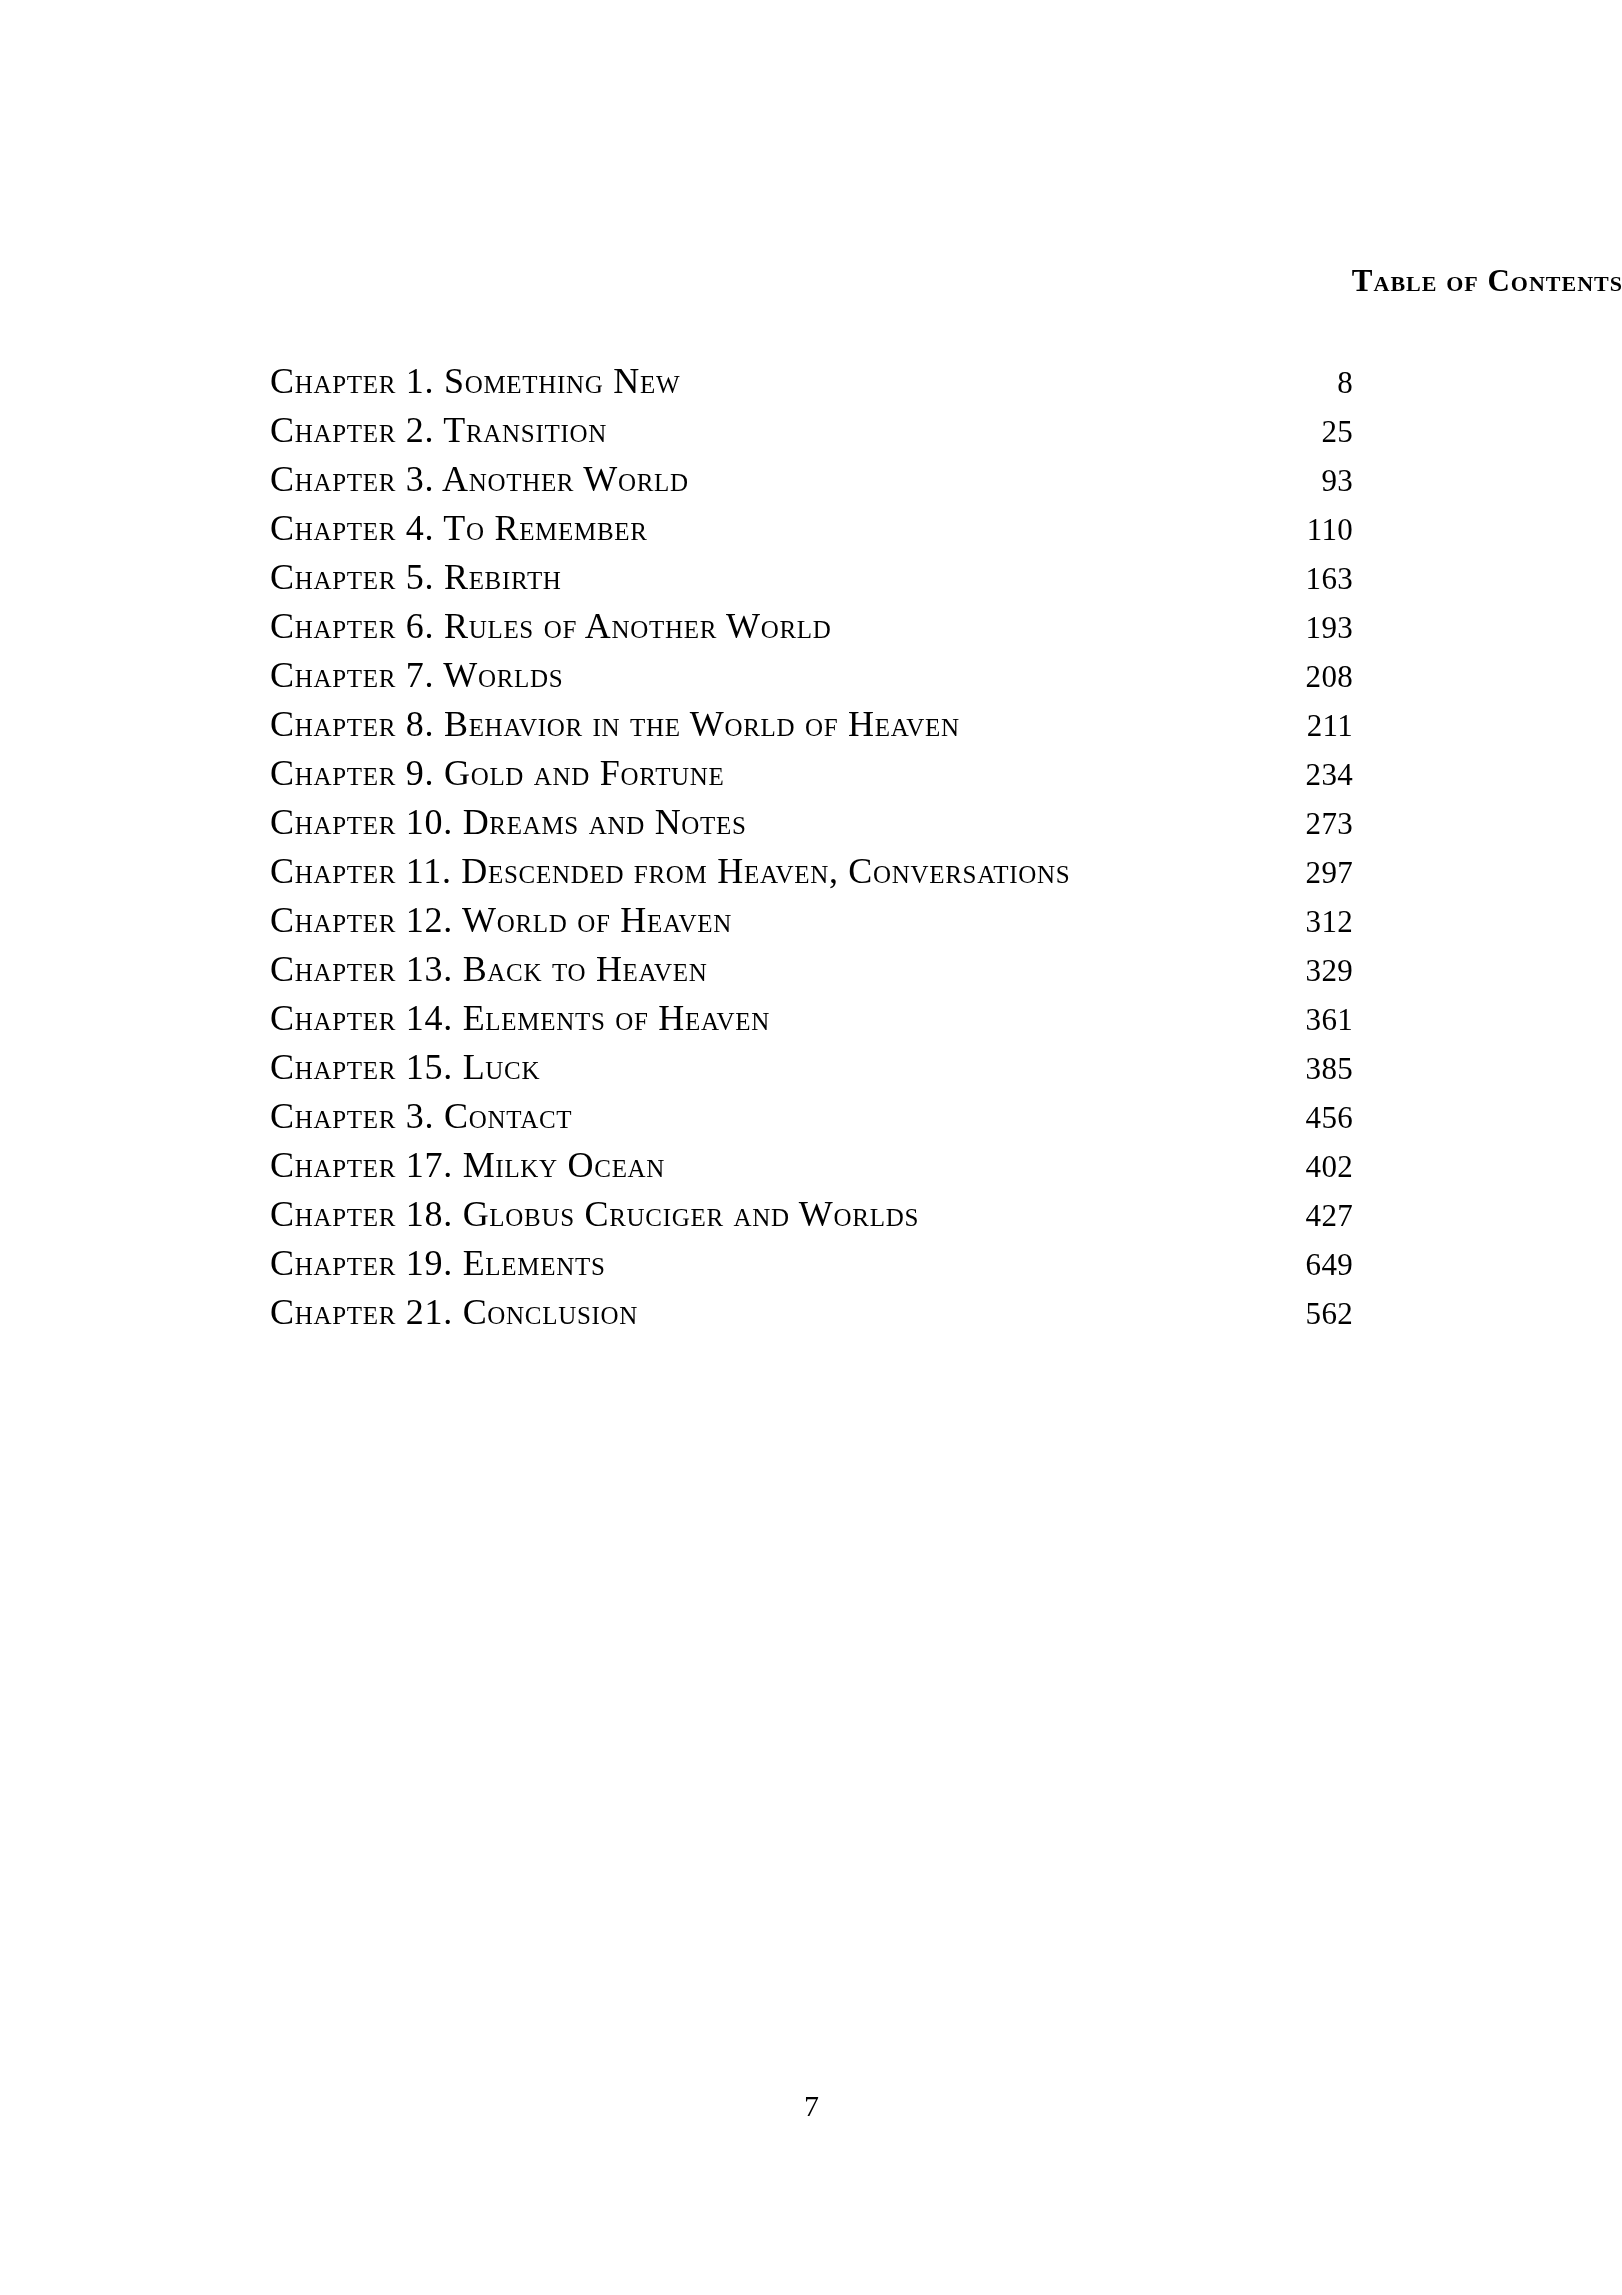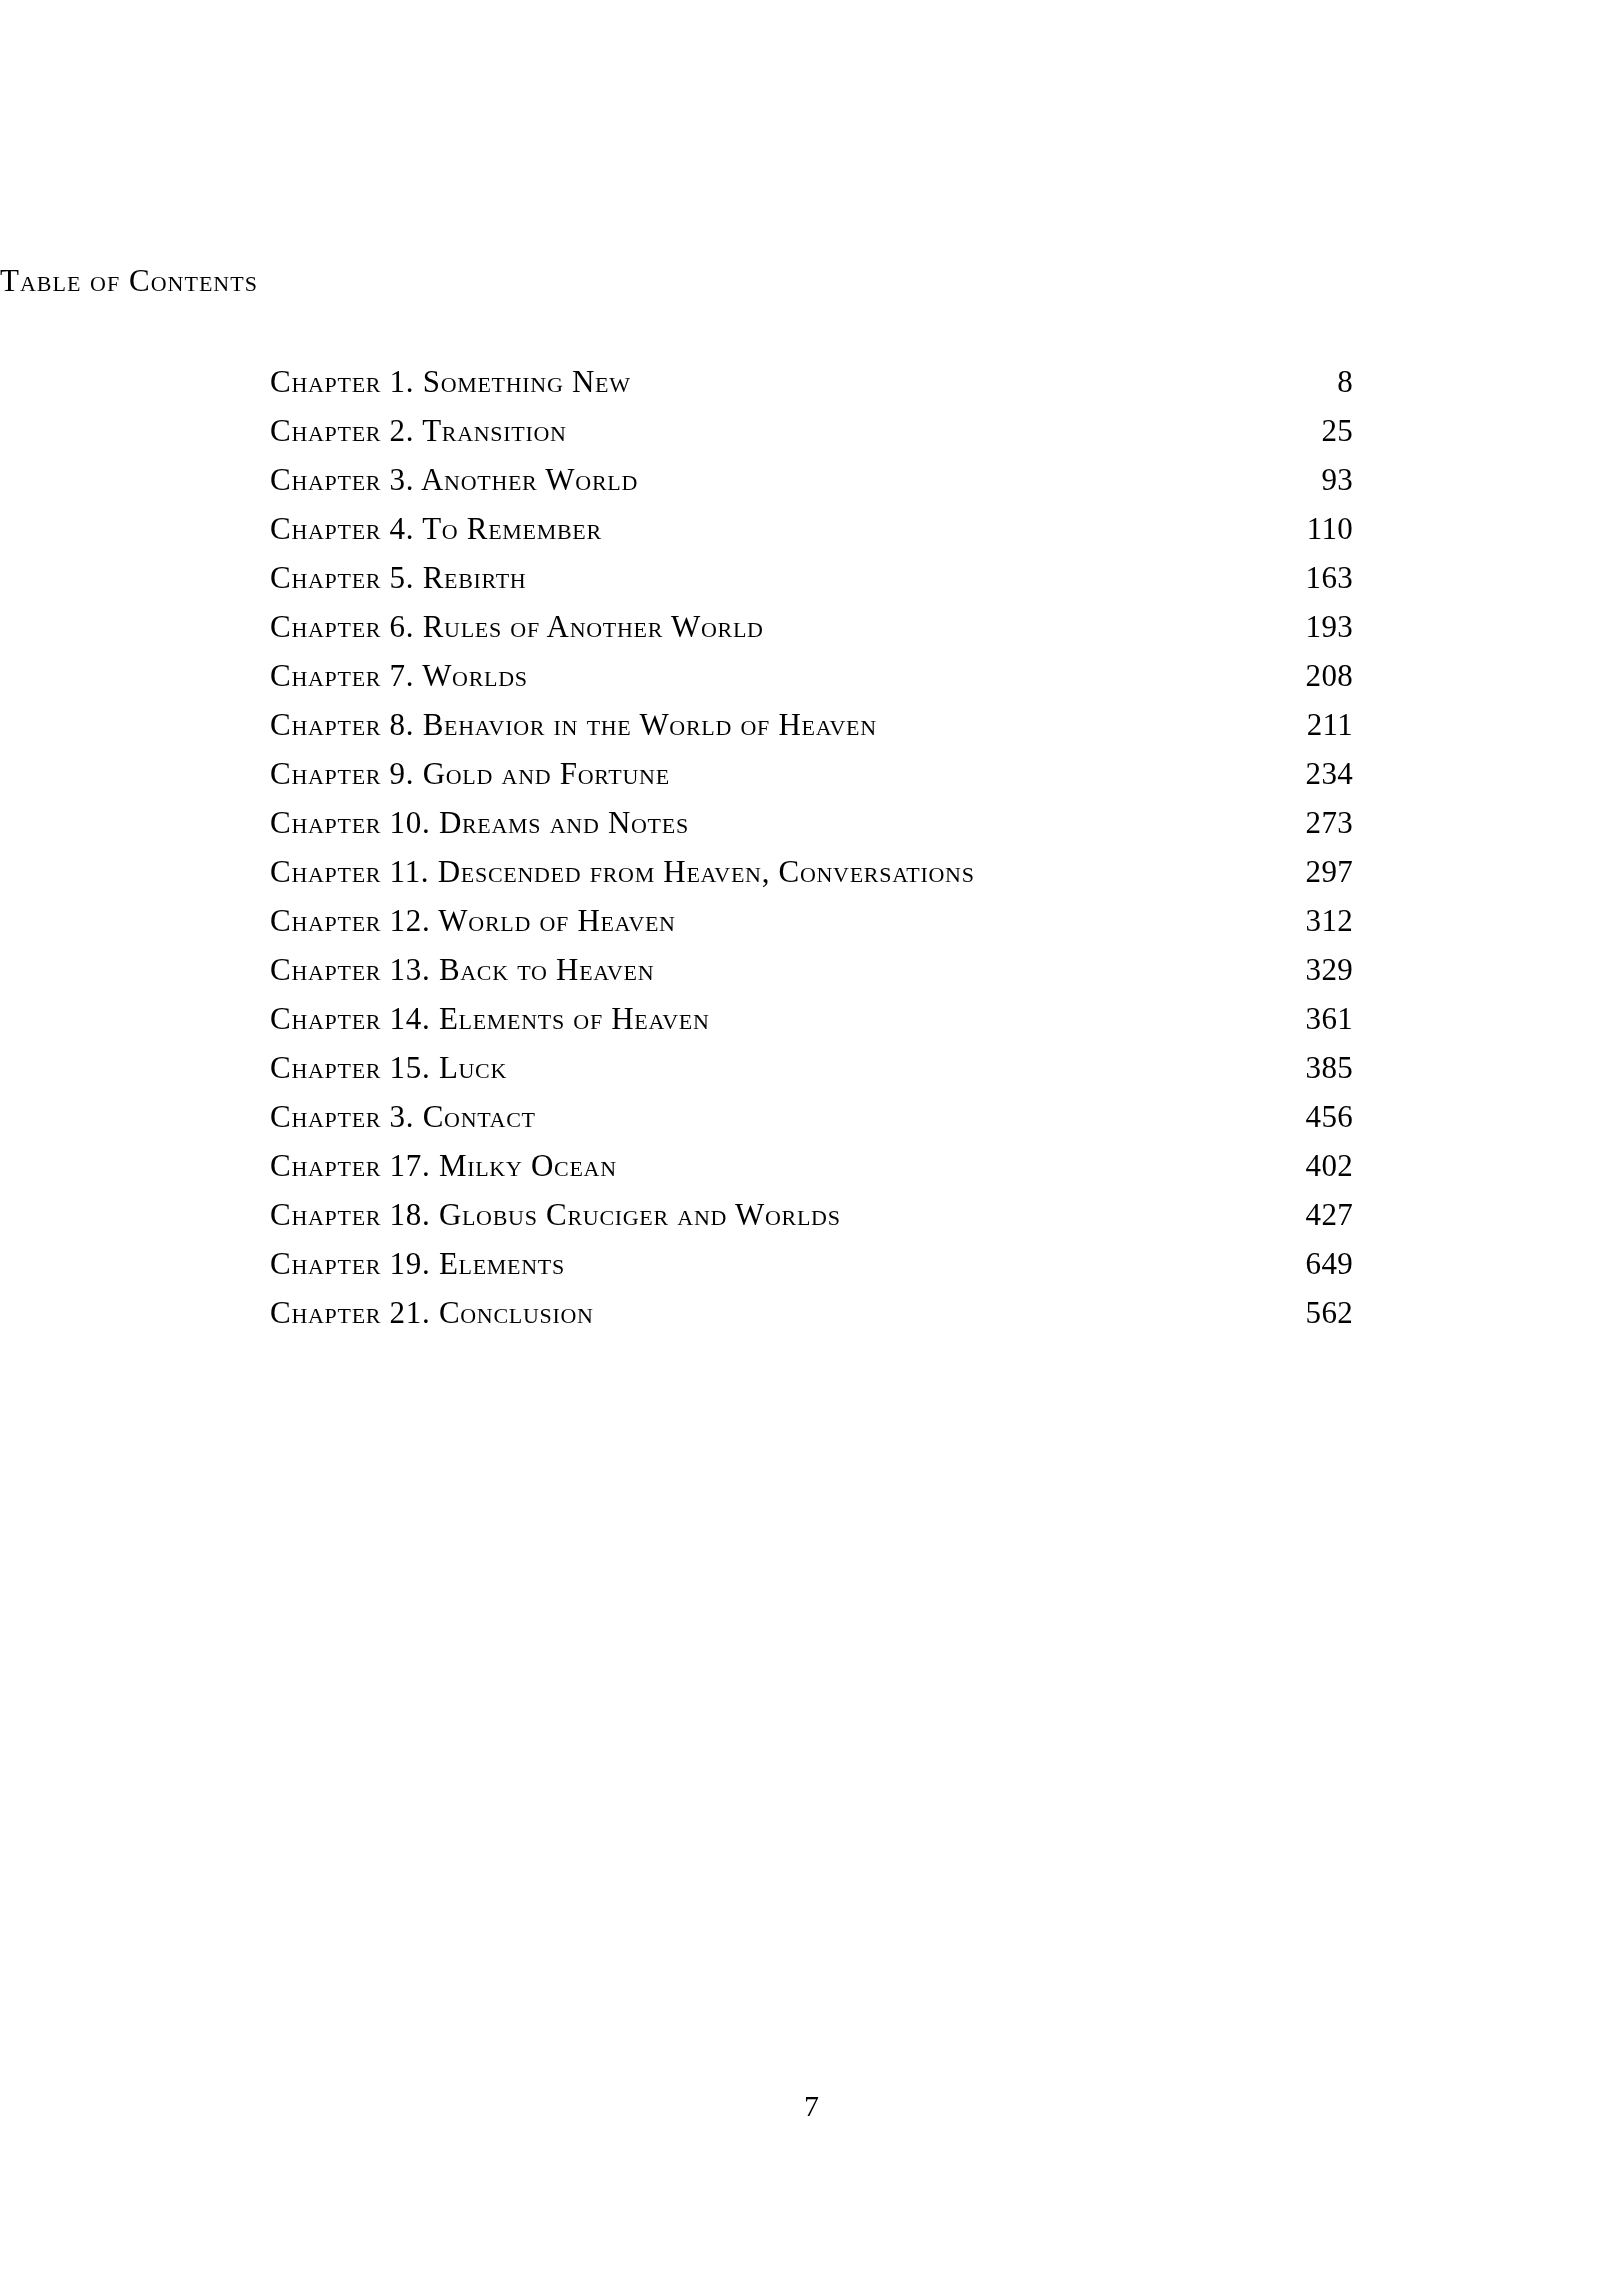--- a/index.html
+++ b/index.html
@@ -11,43 +11,43 @@
     color: #000000;
     font-family: "Liberation Serif", serif;
     overflow: hidden;
   }
   .toc-title {
     position: absolute;
     top: 264px;
     left: 0;
     width: 100%;
     margin: 0;
-    text-align: left;
+    text-align: right;
     font-size: 31px;
     line-height: 33px;
-    font-weight: normal;
+    font-weight: bold;
     font-variant: small-caps;
     letter-spacing: 1px;
   }
   .toc-list {
     position: absolute;
     top: 357px;
     left: 270px;
     right: 270px;
   }
   .toc-row {
     display: flex;
     justify-content: space-between;
     align-items: baseline;
     height: 49px;
     line-height: 49px;
     white-space: nowrap;
   }
   .toc-label {
-    font-size: 31px;
+    font-size: 36px;
     font-variant: small-caps;
     letter-spacing: 0.7px;
   }
   .toc-page-num {
     font-size: 31px;
     text-align: right;
     letter-spacing: 0.3px;
   }
   .folio {
     position: absolute;

